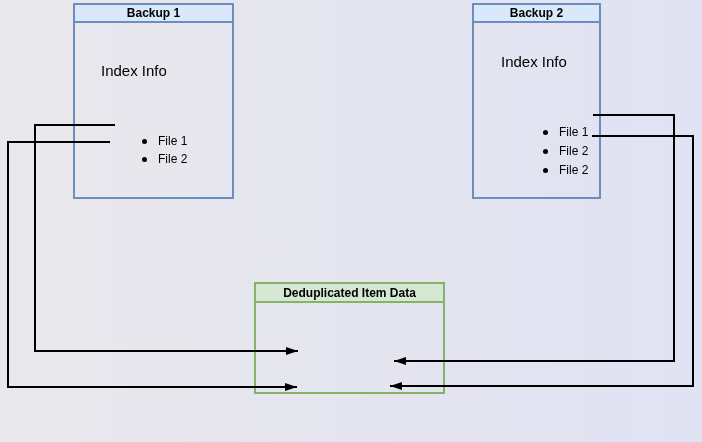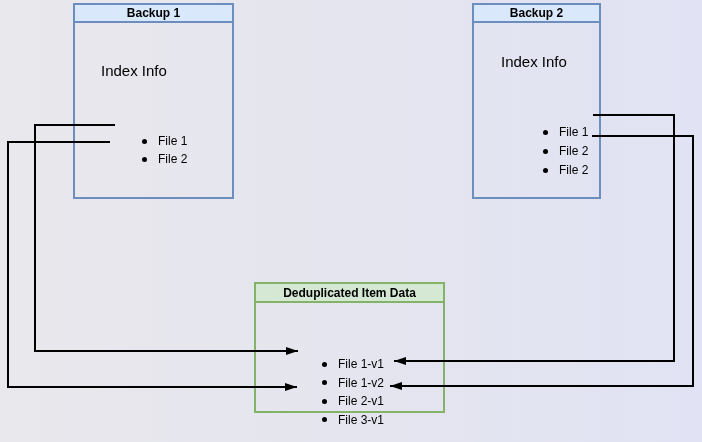--- a/index.html
+++ b/index.html
@@ -99,30 +99,24 @@
       <span>Backup 2</span>
     </div>
     <div class="index-label" style="left:27px; top:48px;">Index Info</div>
     <ul class="file-list lh19" style="left:69px; top:102px;">
       <li><span class="dot"></span><span>File 1</span></li>
       <li><span class="dot"></span><span>File 2</span></li>
       <li><span class="dot"></span><span>File 2</span></li>
     </ul>
   </div>
 
-  <div class="box green" style="left:254px; top:282px; width:191px; height:131px;">
+  <div class="box green" style="left:254px; top:282px; width:191px; height:112px;">
     <div class="box-header">
       <span>Deduplicated Item Data</span>
     </div>
-    <ul class="file-list lh185" style="left:66px; top:55px;">
-      <li><span class="dot"></span><span>File 1-v1</span></li>
-      <li><span class="dot"></span><span>File 1-v2</span></li>
-      <li><span class="dot"></span><span>File 2-v1</span></li>
-      <li><span class="dot"></span><span>File 3-v1</span></li>
-    </ul>
   </div>
 
   <svg class="connector-layer" viewBox="0 0 702 442">
     <defs>
       <marker id="arrow" markerWidth="14" markerHeight="10" refX="13" refY="5" orient="auto" markerUnits="userSpaceOnUse">
         <path d="M1,1 L13,5 L1,9 Z" fill="#000"></path>
       </marker>
     </defs>
   <polyline points="115,125 35,125 35,351 298,351" fill="none" stroke="#000000" stroke-width="2" marker-end="url(#arrow)"></polyline>
       <polyline points="110,142 8,142 8,387 297,387" fill="none" stroke="#000000" stroke-width="2" marker-end="url(#arrow)"></polyline>

